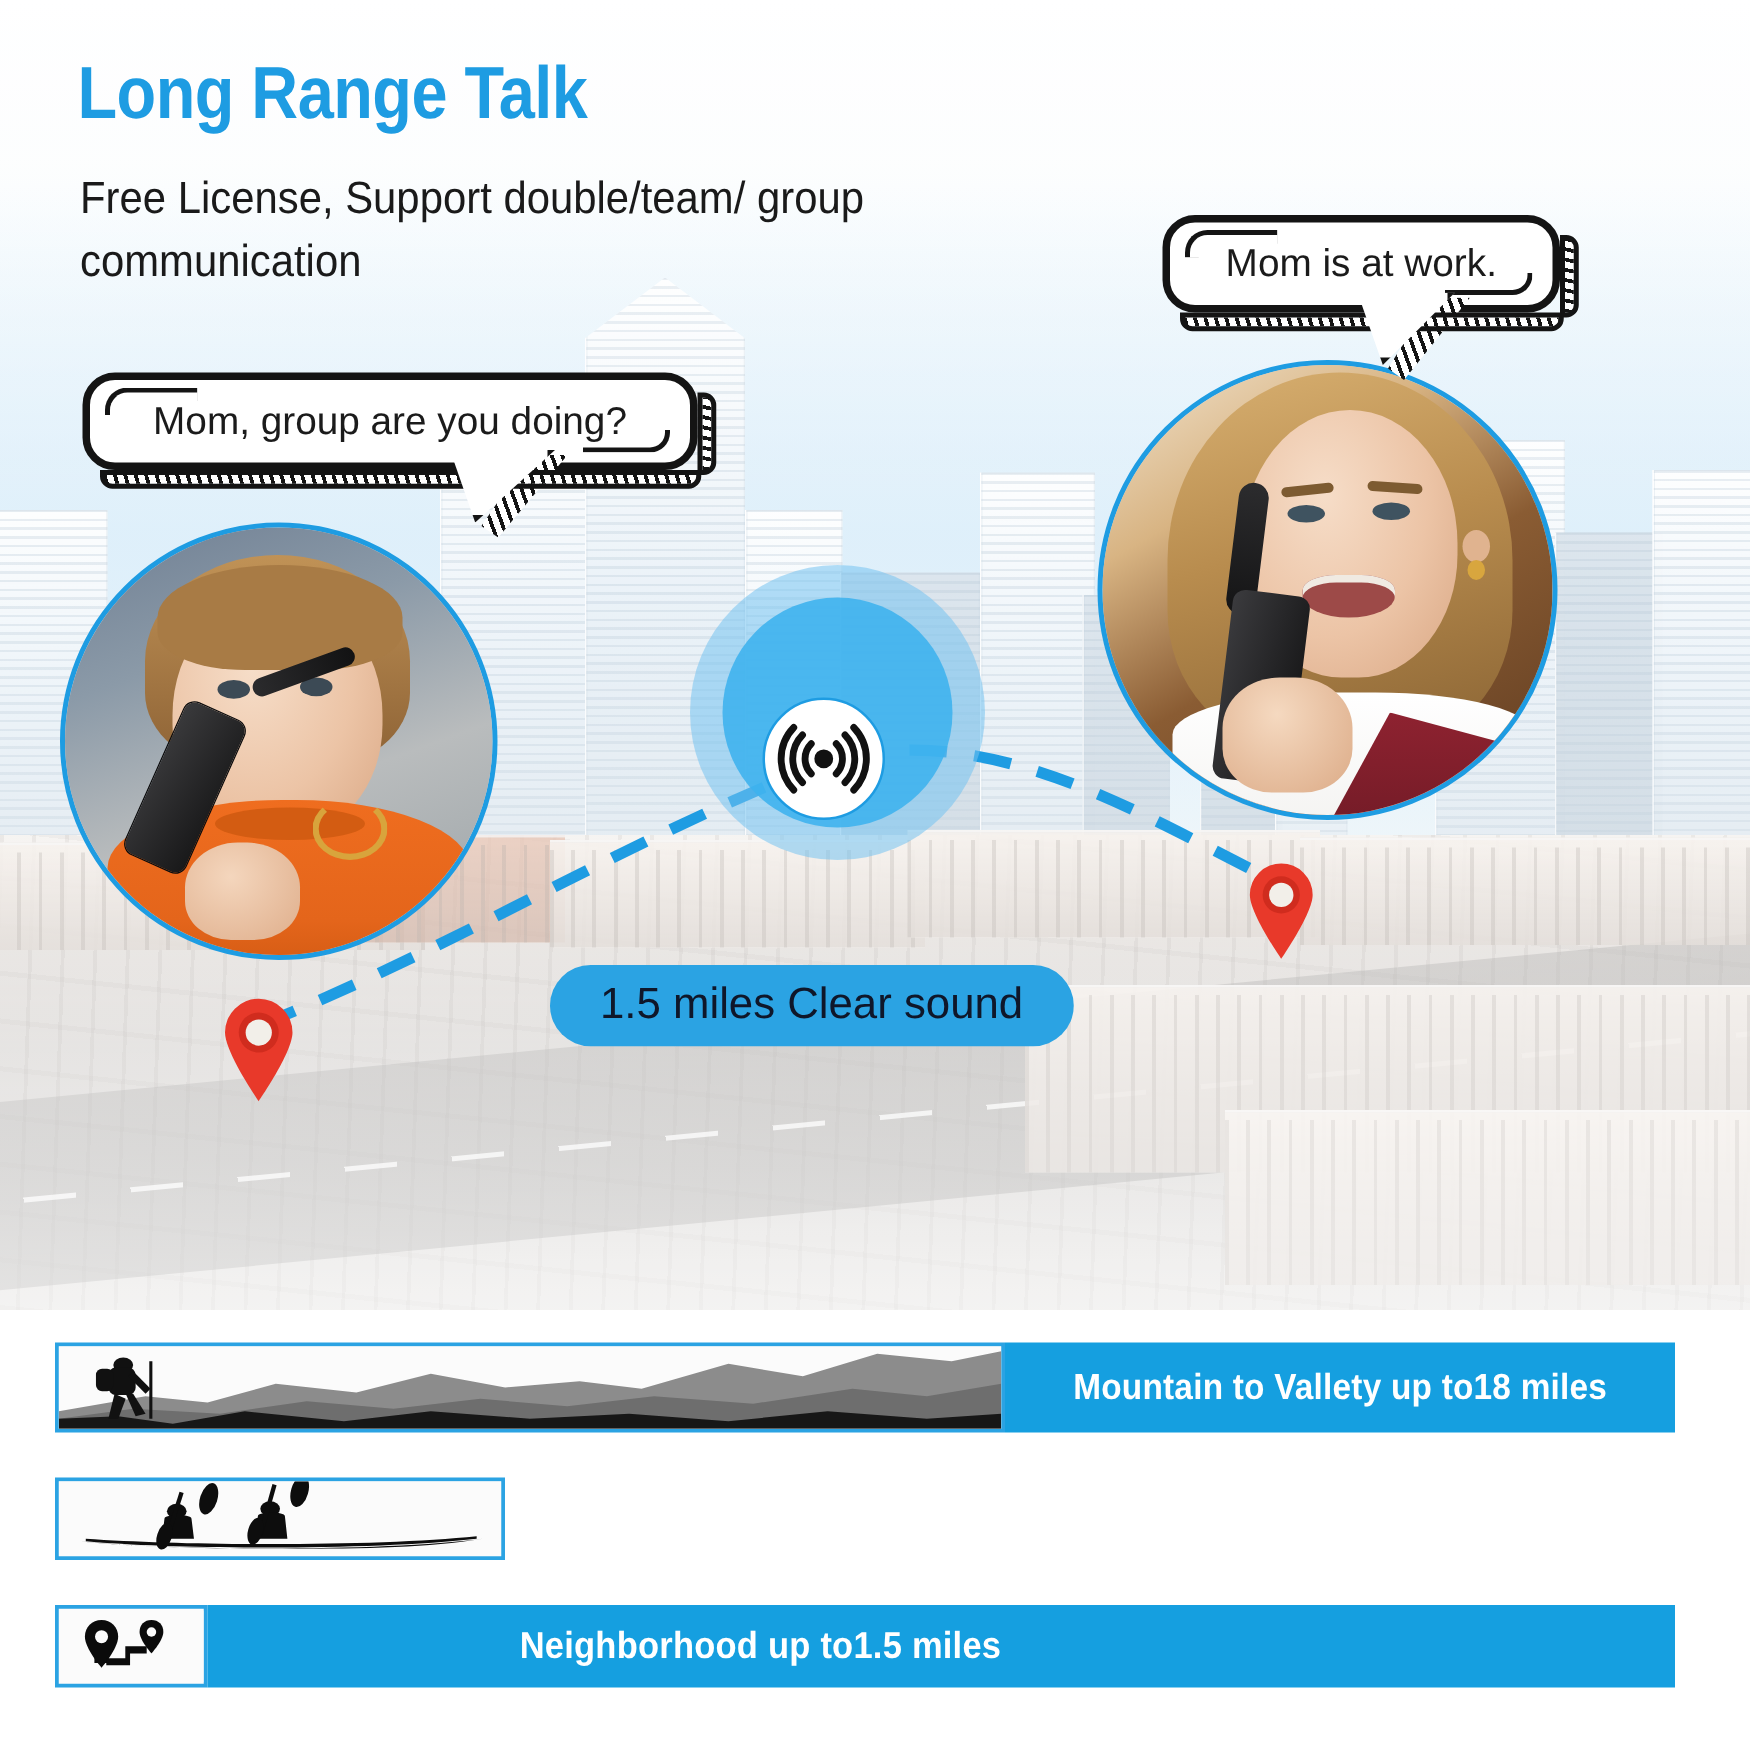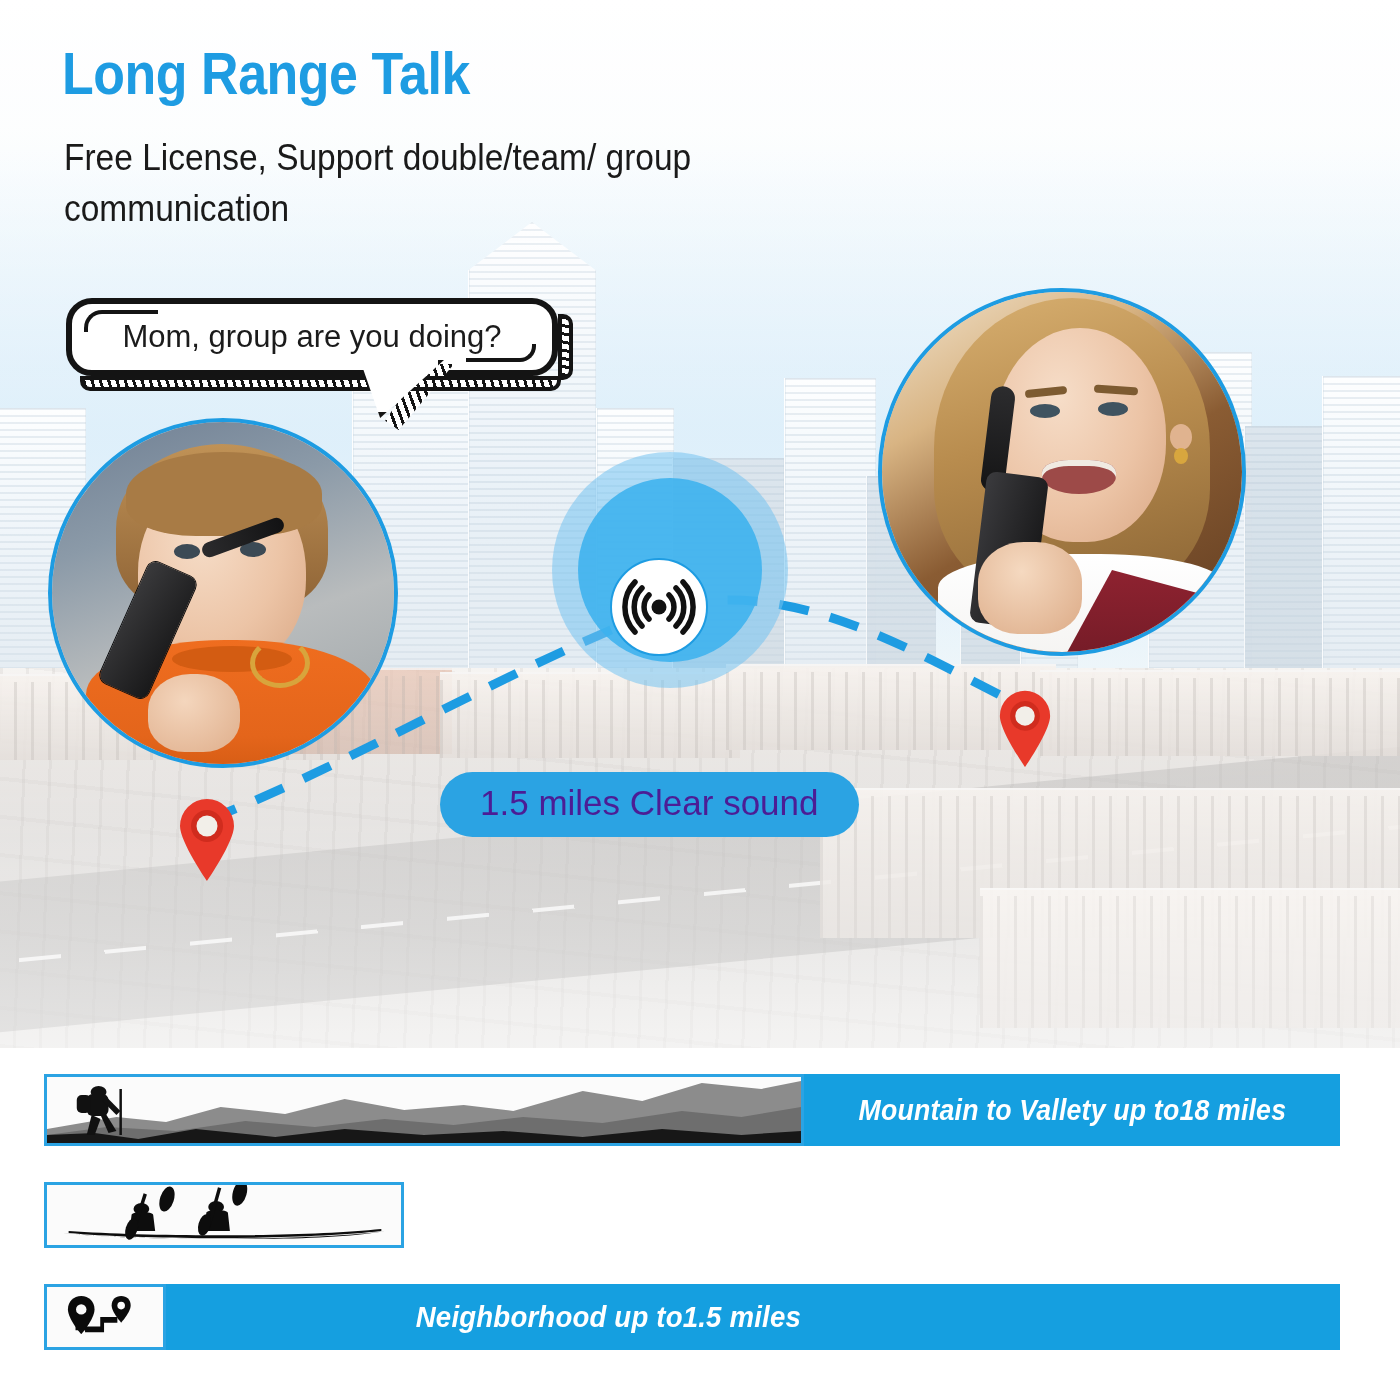--- a/index.html
+++ b/index.html
@@ -307,31 +307,30 @@
   .pin { position:absolute; z-index:14; }
   #pin-left { left: 176px; top: 796px; }
   #pin-right { left: 996px; top: 688px; }
 
   
   #distance-pill {
     position:absolute; left: 440px; top: 772px;
     padding: 11px 40px 14px;
     background: #2ba3e3;
     border-radius: 40px;
-    color: #4c1d95;
+    color: #0f172a;
     font-size: 35px;
     white-space: nowrap;
     z-index: 18;
   }
 
   
   #features {
     position:absolute; left:0; top: 1060px; width: 1400px; height: 340px;
     background:#ffffff;
-    font-style:italic;
   }
   .frow { position:absolute; display:flex; align-items:stretch; }
   #frow-0 { left: 44px; top: 14px; width: 1296px; height: 72px; }
   #frow-1 { left: 44px; top: 122px; width: 1296px; height: 66px; }
   #frow-2 { left: 44px; top: 224px; width: 1296px; height: 66px; }
 
   .fpanel {
     background:#fbfbfb;
     border: 3px solid #2ba3e3;
     overflow:hidden;
@@ -478,20 +477,31 @@
       <div class="hatch-b"></div>
       <div class="flourish"></div>
       <div class="flourish2"></div>
       <span class="btxt">Mom, group are you doing?</span>
       <div class="tail-wrap">
         <div class="t2"></div>
         <div class="t1"></div>
       </div>
     </div>
 
+    <div class="bubble" id="bubble-right">
+      <div class="hatch-r"></div>
+      <div class="hatch-b"></div>
+      <div class="flourish"></div>
+      <div class="flourish2"></div>
+      <span class="btxt">Mom is at work.</span>
+      <div class="tail-wrap">
+        <div class="t2"></div>
+        <div class="t1"></div>
+      </div>
+    </div>
 
     <div id="distance-pill">1.5 miles Clear sound</div>
 
     <div id="headline">Long Range Talk</div>
     <div id="subhead">Free License, Support double/team/ group communication</div>
   </div>
 
   <div id="features">
 
     <div class="frow" id="frow-0">

